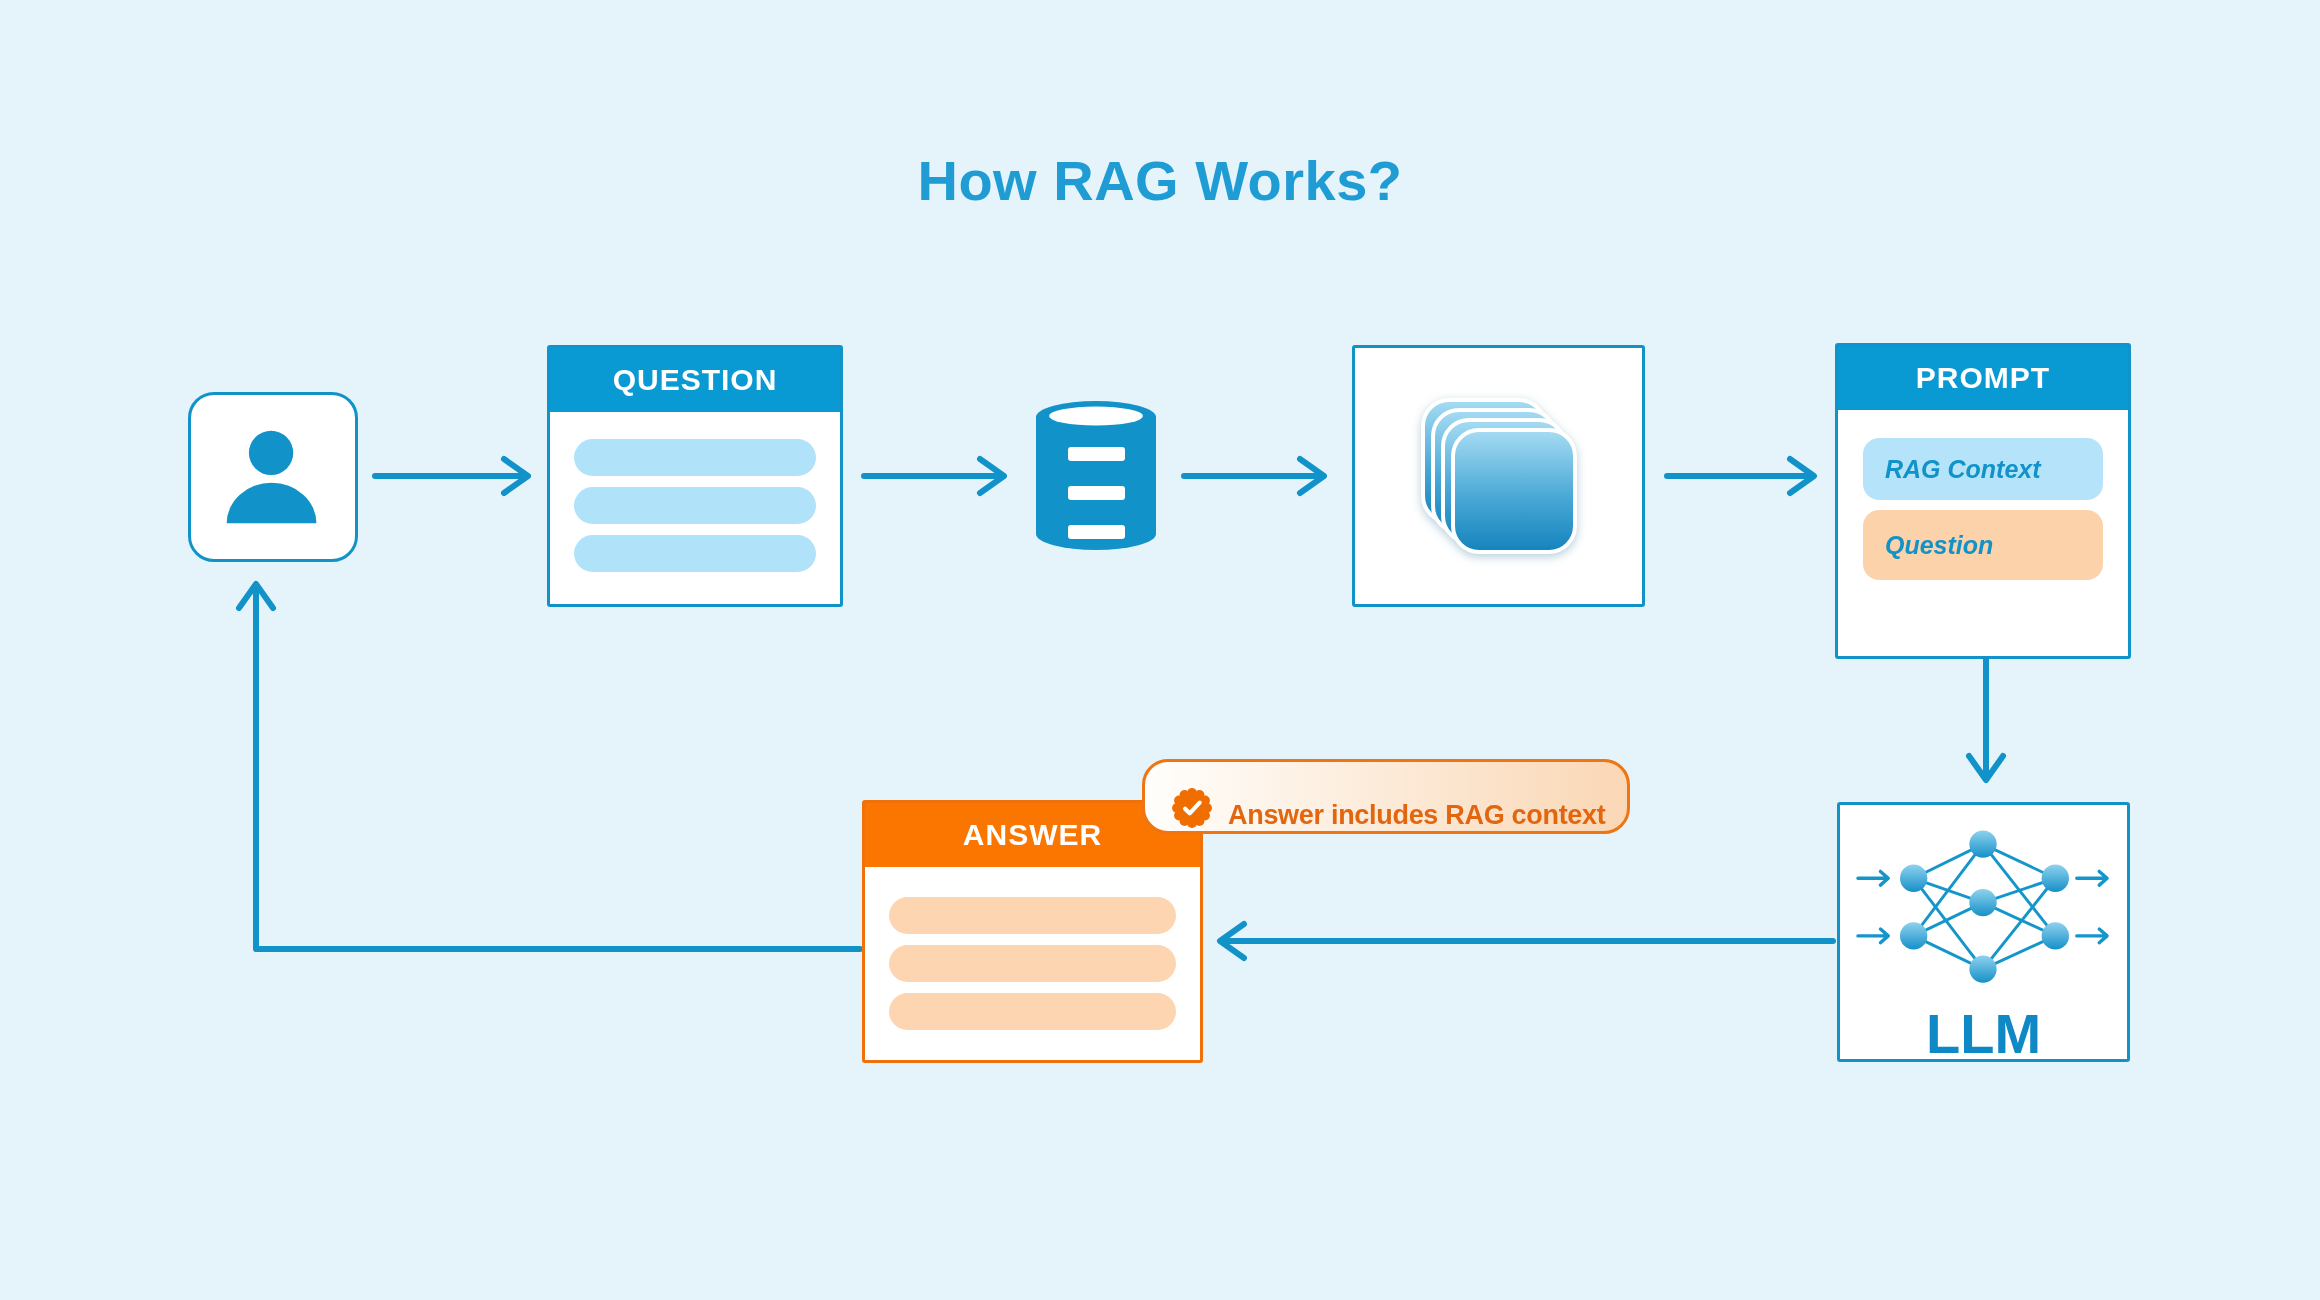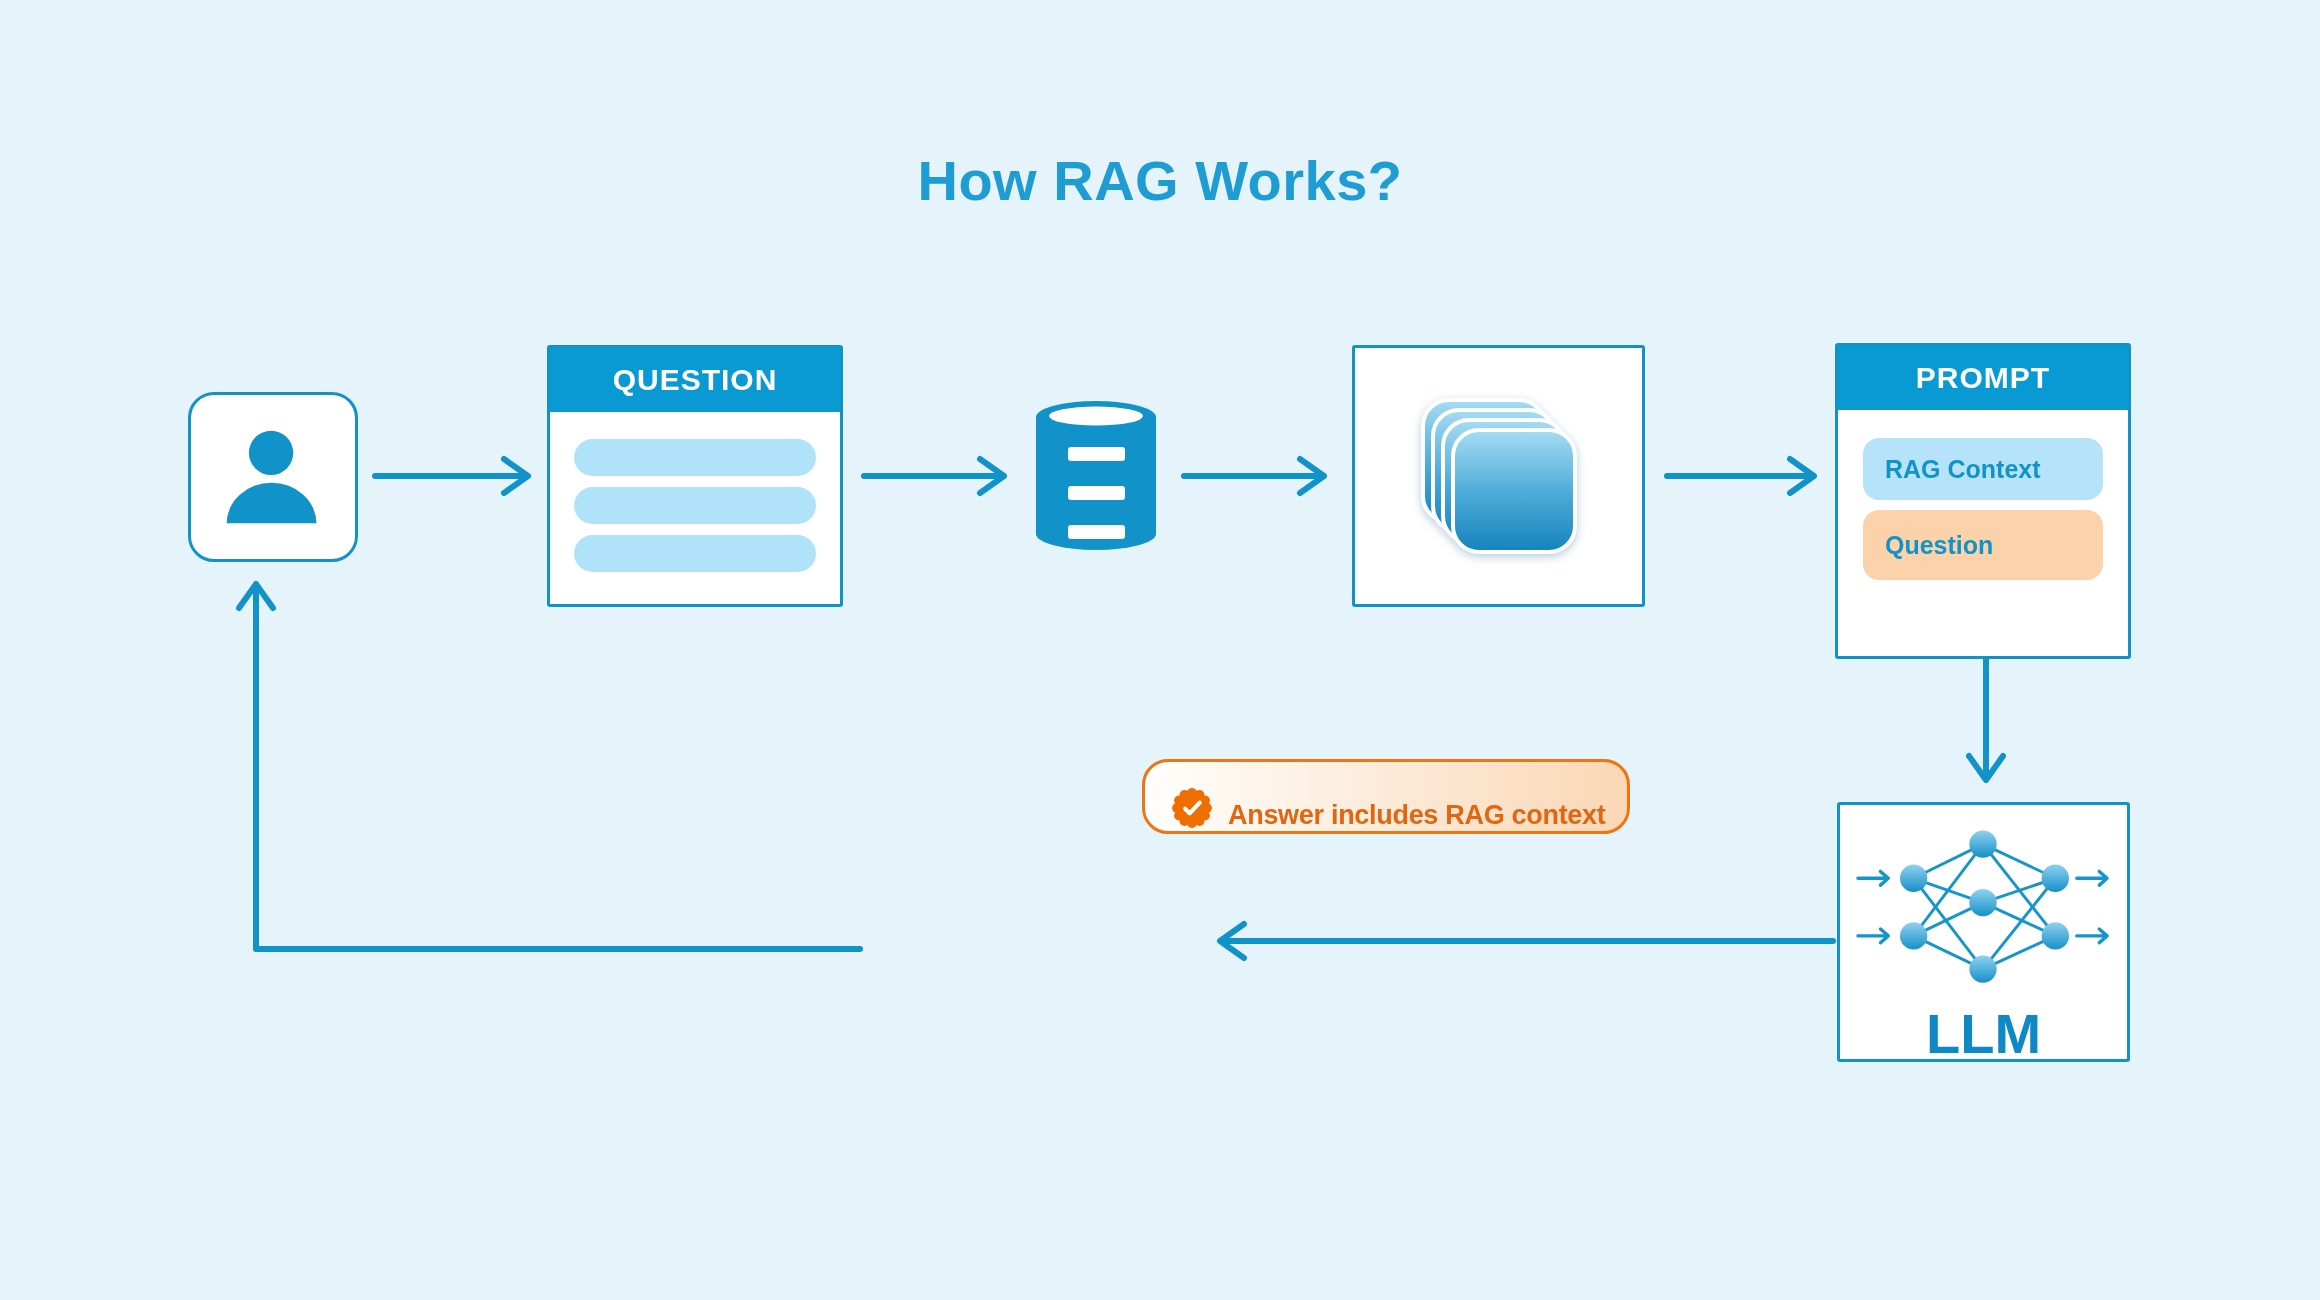--- a/index.html
+++ b/index.html
@@ -70,20 +70,21 @@
   .prompt-body { padding: 28px 25px 0 25px; }
   .chip {
     display: flex;
     align-items: center;
     padding-left: 22px;
     border-radius: 16px;
     font-weight: bold;
     font-size: 25px;
     color: #1193C9;
     box-sizing: border-box;
+    font-style: italic;
   }
   .chip-blue   { background: #B5E4FA; height: 62px; margin-bottom: 10px; }
   .chip-orange { background: #FBD2AA; height: 70px; }
   .icon-abs { position: absolute; z-index: 2; }
   .llm-label {
     position: absolute;
     left: 0; right: 0; top: 196px;
     text-align: center;
     font-size: 56px;
     font-weight: bold;
@@ -235,20 +236,30 @@
         <circle cx="146" cy="40" r="14"></circle>
         <circle cx="146" cy="100" r="14"></circle>
         <circle cx="146" cy="168" r="14"></circle>
         <circle cx="220" cy="75" r="14"></circle>
         <circle cx="220" cy="134" r="14"></circle>
       </g>
     </svg>
     <div class="llm-label">LLM</div>
   </div>
 
+  <div class="card orange-card" style="left:862px; top:800px; width:341px; height:263px;">
+    <div class="card-header">
+      <span>ANSWER</span>
+    </div>
+    <div class="card-body-lines">
+      <div class="skeleton-line"></div>
+      <div class="skeleton-line"></div>
+      <div class="skeleton-line"></div>
+    </div>
+  </div>
 
   <div class="callout-badge">
     <svg width="46" height="46" viewBox="-30 -30 60 60">
       <g fill="#F06E00">
         <circle cx="19.5" cy="0" r="6.5"></circle>
           <circle cx="16.9" cy="9.75" r="6.5"></circle>
         <circle cx="9.75" cy="16.9" r="6.5"></circle>
           <circle cx="0" cy="19.5" r="6.5"></circle>
         <circle cx="-9.75" cy="16.9" r="6.5"></circle>
           <circle cx="-16.9" cy="9.75" r="6.5"></circle>

